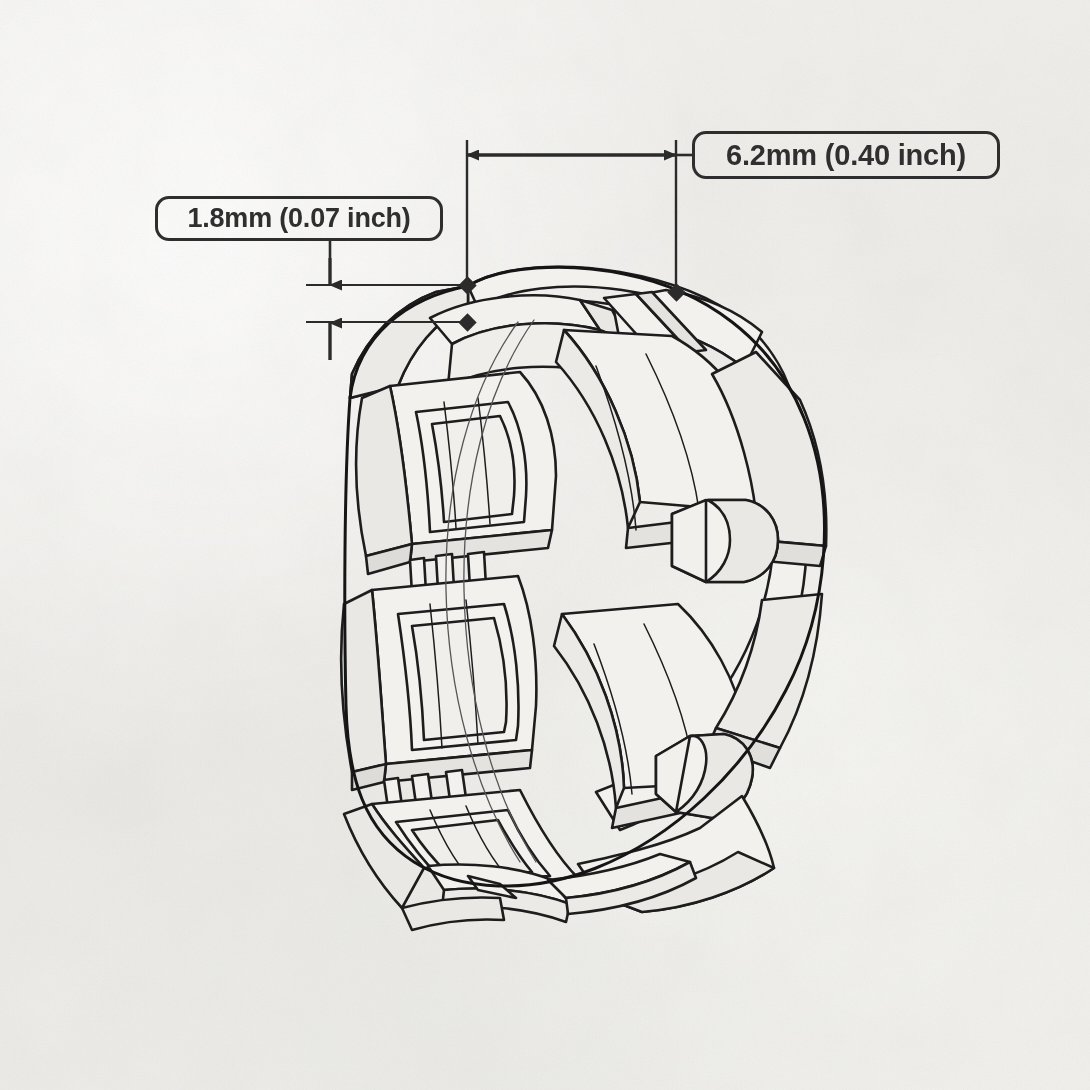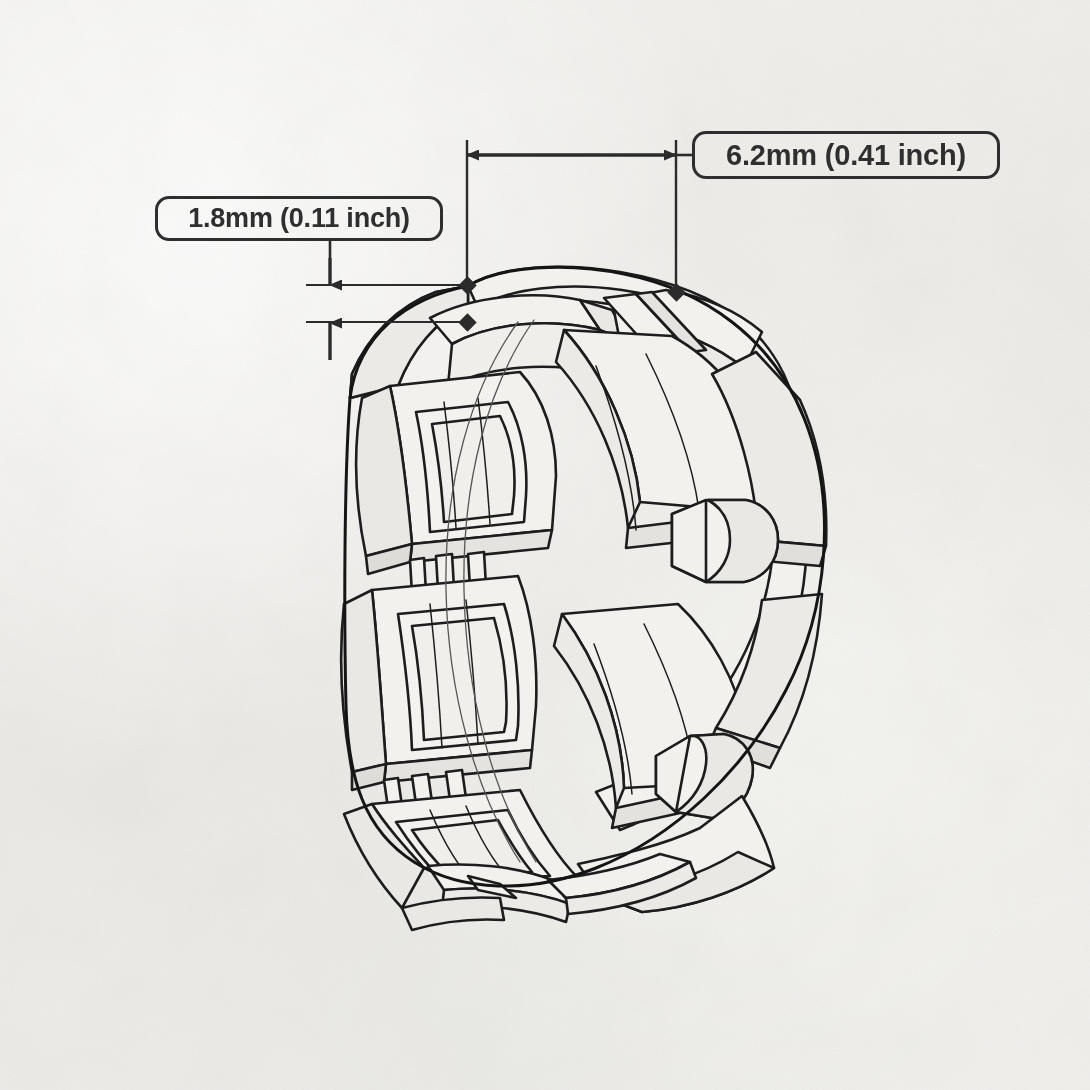--- a/index.html
+++ b/index.html
@@ -315,17 +315,17 @@
 
       <line x1="330" y1="360" x2="330" y2="323" stroke-width="3.4" marker-end="url(#arrowU)"></line>
 
       <line x1="306" y1="285" x2="470" y2="285" stroke-width="2.2"></line>
       <line x1="306" y1="322" x2="470" y2="322" stroke-width="2.2"></line>
 
       <rect x="461" y="316" width="13" height="13" fill="#2b2b2b" stroke="none" transform="rotate(45 467.5 322.5)"></rect>
     </g>
   </svg>
 
-  <div class="dim-label" id="label-width">6.2mm (0.41 inch)</div>
-
-  <div class="dim-label" id="label-height">1.8mm (0.11 inch)</div>
+  <div class="dim-label" id="label-width">6.2mm (0.40 inch)</div>
+
+  <div class="dim-label" id="label-height">1.8mm (0.07 inch)</div>
 
 </div>
 
 </body></html>

